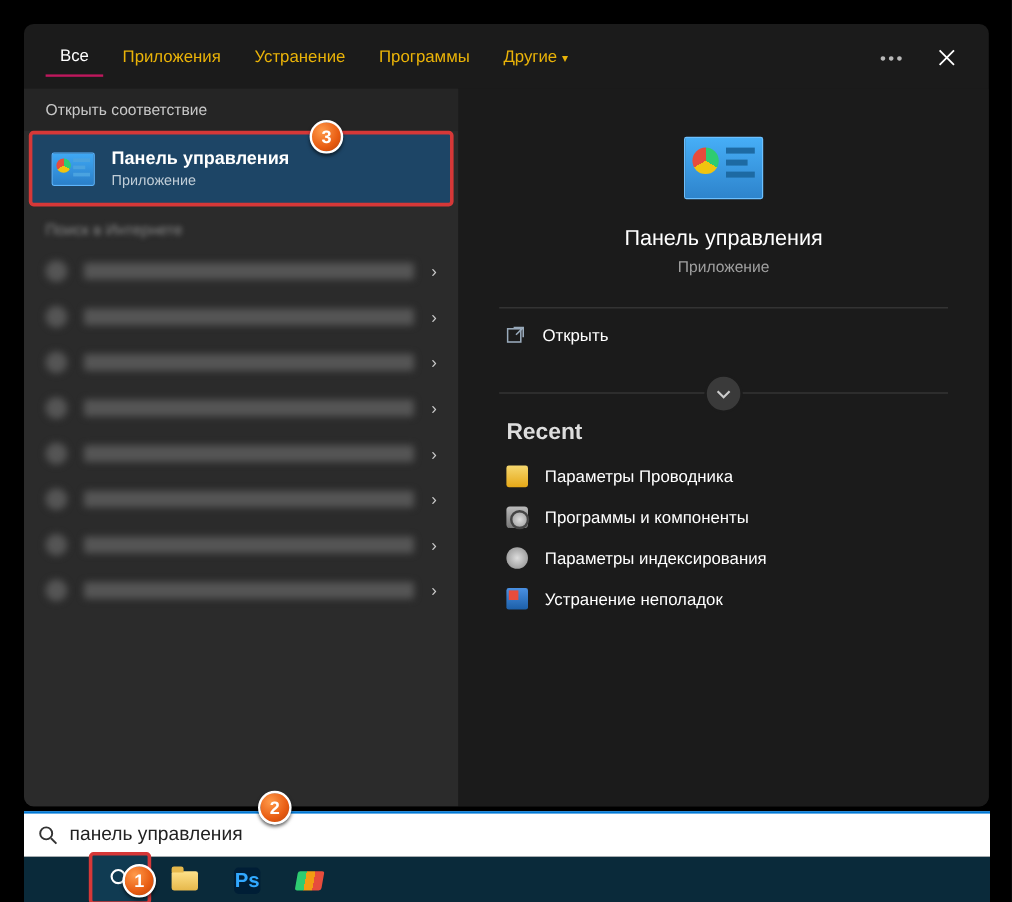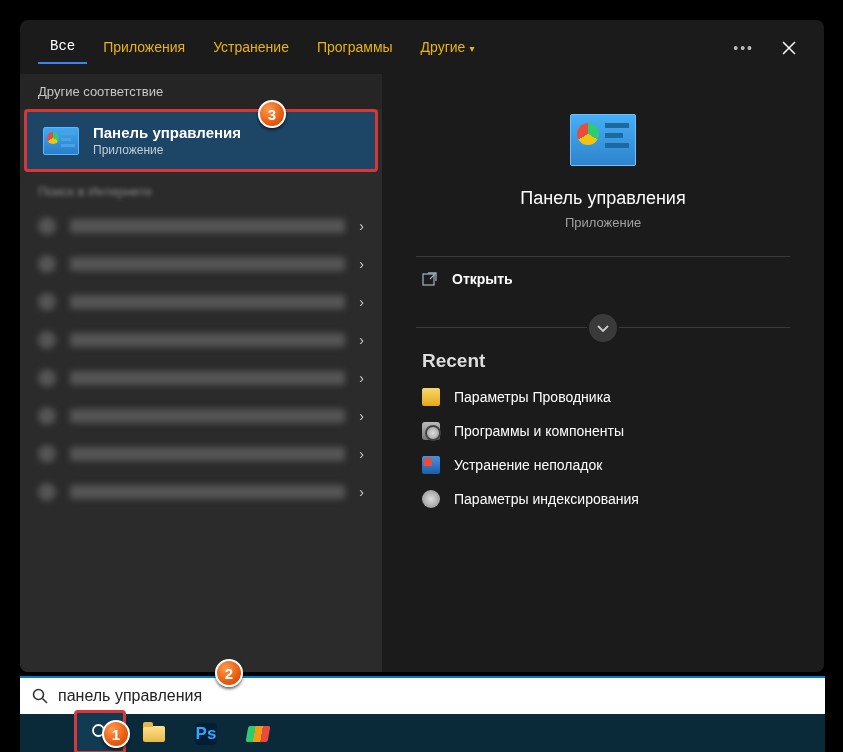--- a/index.html
+++ b/index.html
@@ -30,22 +30,21 @@
     padding: 12px 18px 10px 18px;
     gap: 4px;
   }
   .tab {
     padding: 6px 12px 8px 12px;
     color: #eab308;
     cursor: pointer;
   }
   .tab.active {
     color: #fff;
-    border-bottom: 2px solid #3b82f6;
-    font-family: Liberation Mono, monospace;
+    border-bottom: 2px solid #be185d;
   }
   .chev { margin-left: 4px; font-size: 10px; }
   .spacer { flex: 1; }
   .dots { color: #b8b8b8; padding: 6px 14px; cursor: pointer; letter-spacing: 2px; }
   .close-x { color: #fff; padding: 6px 10px; cursor: pointer; }
   .close-x svg { width: 14px; height: 14px; }
   .content { flex: 1; display: flex; }
   .left {
     width: 362px;
     background: #2b2b2b;
@@ -144,21 +143,20 @@
   .app-title { text-align:center; font-size:18px; margin-top: 22px; }
   .app-sub { text-align:center; color:#a0a0a0; font-size:13px; margin-top:6px; }
   .divider {
     margin: 26px 34px 0 34px;
     border-top: 1px solid #3a3a3a;
   }
   .open-row {
     display:flex; align-items:center; gap:14px;
     padding: 14px 40px;
     cursor:pointer;
-    font-weight:bold;
   }
   .open-row .oicon { color:#9aa; }
   .expand-wrap { position:relative; height: 0; }
   .expand-btn {
     position:absolute; left:50%; transform:translateX(-50%);
     top:-16px;
     width:32px; height:32px; border-radius:50%;
     background:#3a3a3a;
     display:flex; align-items:center; justify-content:center;
     cursor:pointer;
@@ -275,21 +273,21 @@
     <div class="dots">•••</div>
     <div class="close-x">
       <svg viewBox="0 0 14 14">
           <path d="M1 1 L13 13 M13 1 L1 13" stroke="#fff" stroke-width="1.5"></path>
         </svg>
     </div>
   </div>
 
   <div class="content">
     <div class="left">
-      <div class="section-hdr">Другие соответствие</div>
+      <div class="section-hdr">Открыть соответствие</div>
 
       <div class="best-match">
         <div class="cp-icon-sm"></div>
         <div class="bm-txt">
           <div class="t1">Панель управления</div>
           <div class="t2">Приложение</div>
         </div>
       </div>
 
       <div class="sec2">Поиск в Интернете</div>
@@ -368,26 +366,26 @@
       <div class="recent-hdr">Recent</div>
       <div class="recent-item">
         <span class="ricon r0"></span>
         <span>Параметры Проводника</span>
       </div>
       <div class="recent-item">
         <span class="ricon r1"></span>
         <span>Программы и компоненты</span>
       </div>
       <div class="recent-item">
+        <span class="ricon r2"></span>
+        <span>Параметры индексирования</span>
+      </div>
+      <div class="recent-item">
         <span class="ricon r3"></span>
         <span>Устранение неполадок</span>
-      </div>
-      <div class="recent-item">
-        <span class="ricon r2"></span>
-        <span>Параметры индексирования</span>
       </div>
     </div>
   </div>
 </div>
 
 <div class="search-bar">
   <span class="mag">
     <svg width="16" height="16" viewBox="0 0 16 16">
         <circle cx="6.5" cy="6.5" r="5" fill="none" stroke="#333" stroke-width="1.6"></circle>
         <line x1="10.5" y1="10.5" x2="15" y2="15" stroke="#333" stroke-width="1.6"></line>

